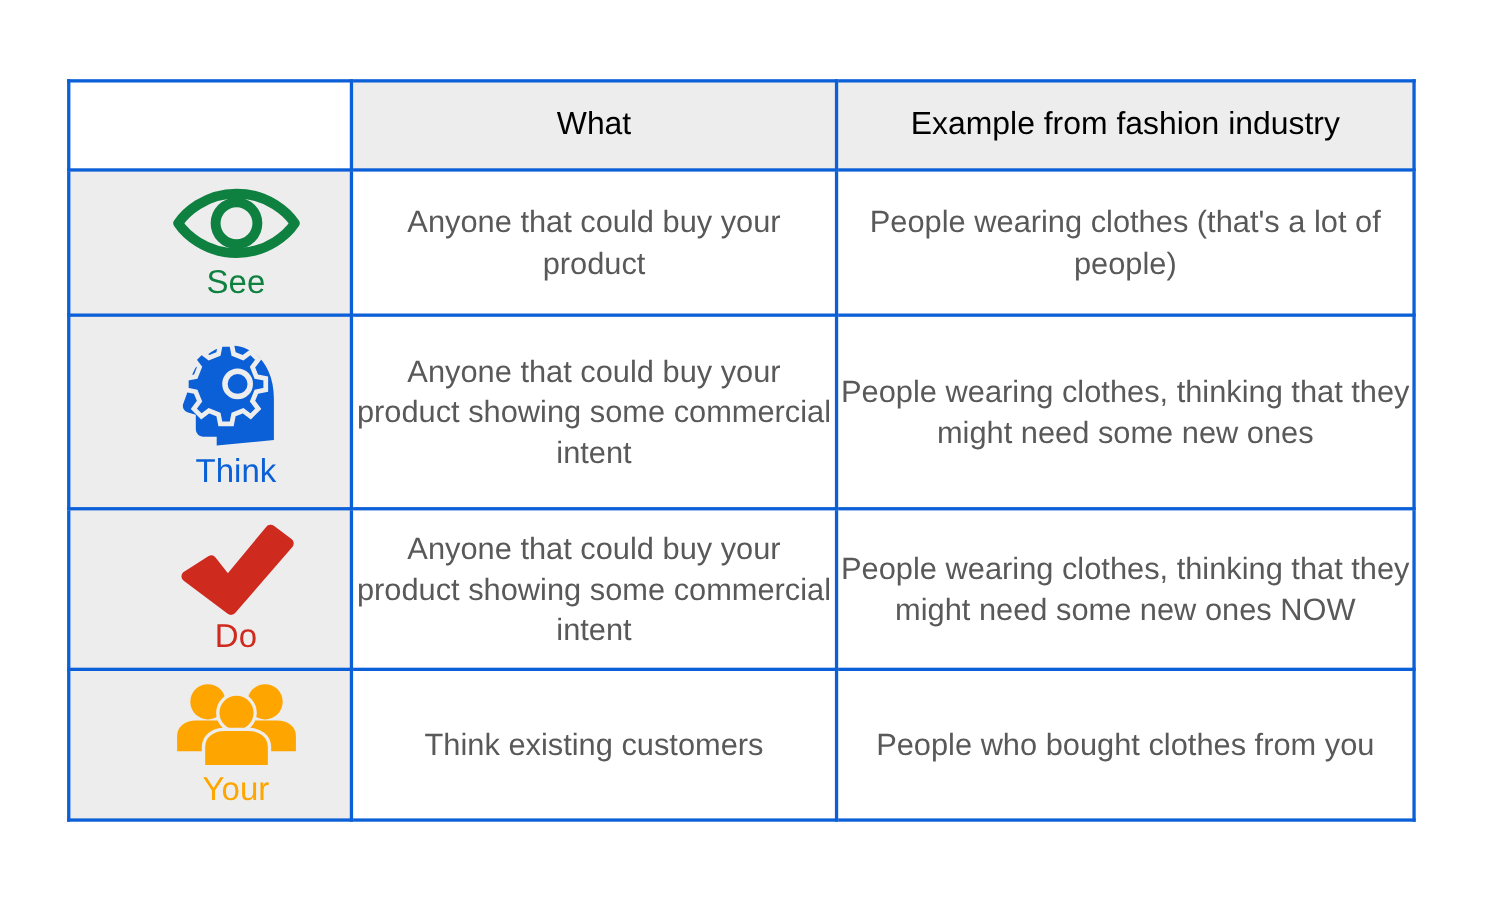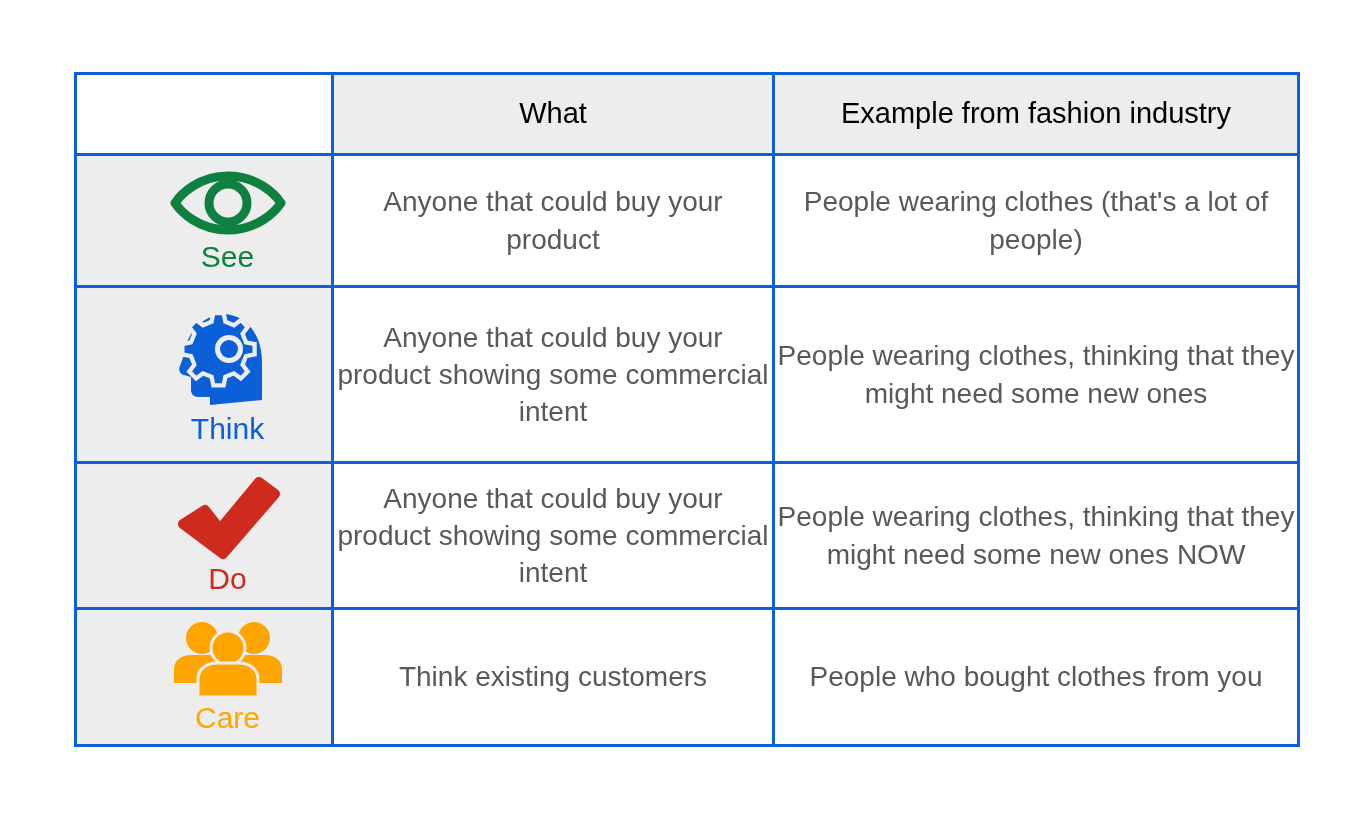--- a/index.html
+++ b/index.html
@@ -10,21 +10,21 @@
   body {
     width: 1366px;
     height: 829px;
     font-family: "Liberation Sans", sans-serif;
     overflow: hidden;
     position: relative;
   }
 
   #table-wrap {
     position: absolute;
-    left: 74px;
+    left: 61px;
     top: 72px;
     width: 1223px;
     height: 672px;
     box-sizing: border-box;
   }
 
   table.matrix {
     border-collapse: collapse;
     width: 100%;
     height: 100%;
@@ -202,21 +202,21 @@
 
                 <circle cx="82" cy="17" r="16" fill="#FFA500"></circle>
                 <path d="M54 62 L 54 48 C 54 39, 62 34, 71 34 L 93 34 C 102 34, 110 39, 110 48
                          L 110 62 Z" fill="#FFA500"></path>
 
                 <circle cx="56" cy="27" r="17" fill="#FFA500" stroke="#EDEDED" stroke-width="3"></circle>
                 <path d="M26 76 L 26 58 C 26 48, 35 42, 45 42 L 67 42 C 77 42, 86 48, 86 58
                          L 86 76 Z" fill="#FFA500" stroke="#EDEDED" stroke-width="3"></path>
               </svg>
             </span>
-            <span class="icon-label lbl-care">Care</span>
+            <span class="icon-label lbl-care">Your</span>
           </div>
         </td>
         <td class="text-cell">
           <span class="cell-text">Think existing customers</span>
         </td>
         <td class="text-cell">
           <span class="cell-text">People who bought clothes from you</span>
         </td>
       </tr>
 

